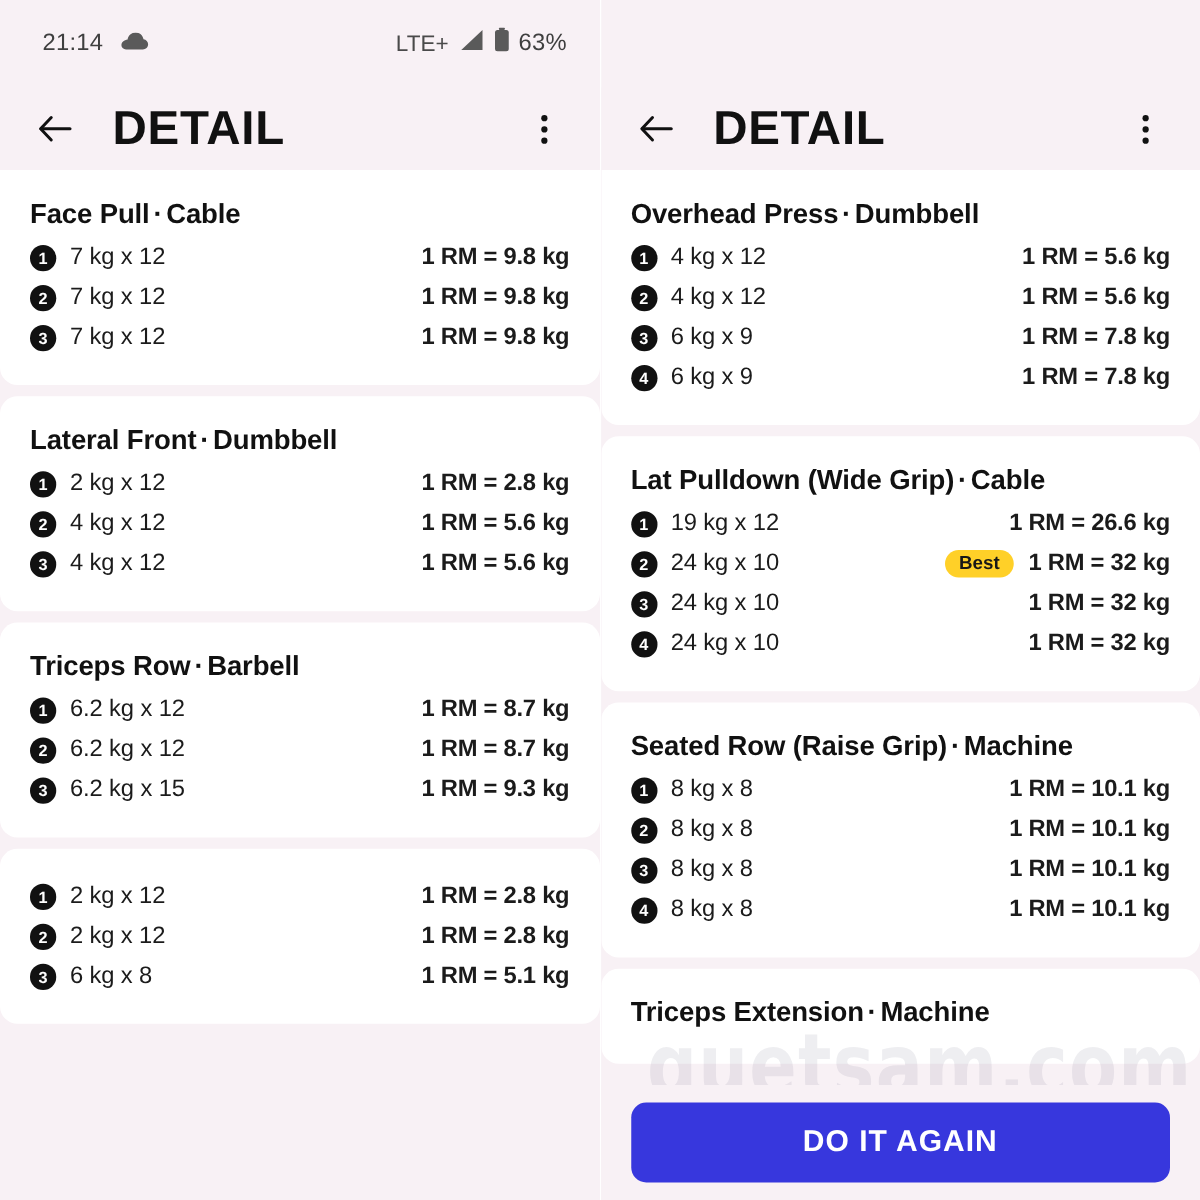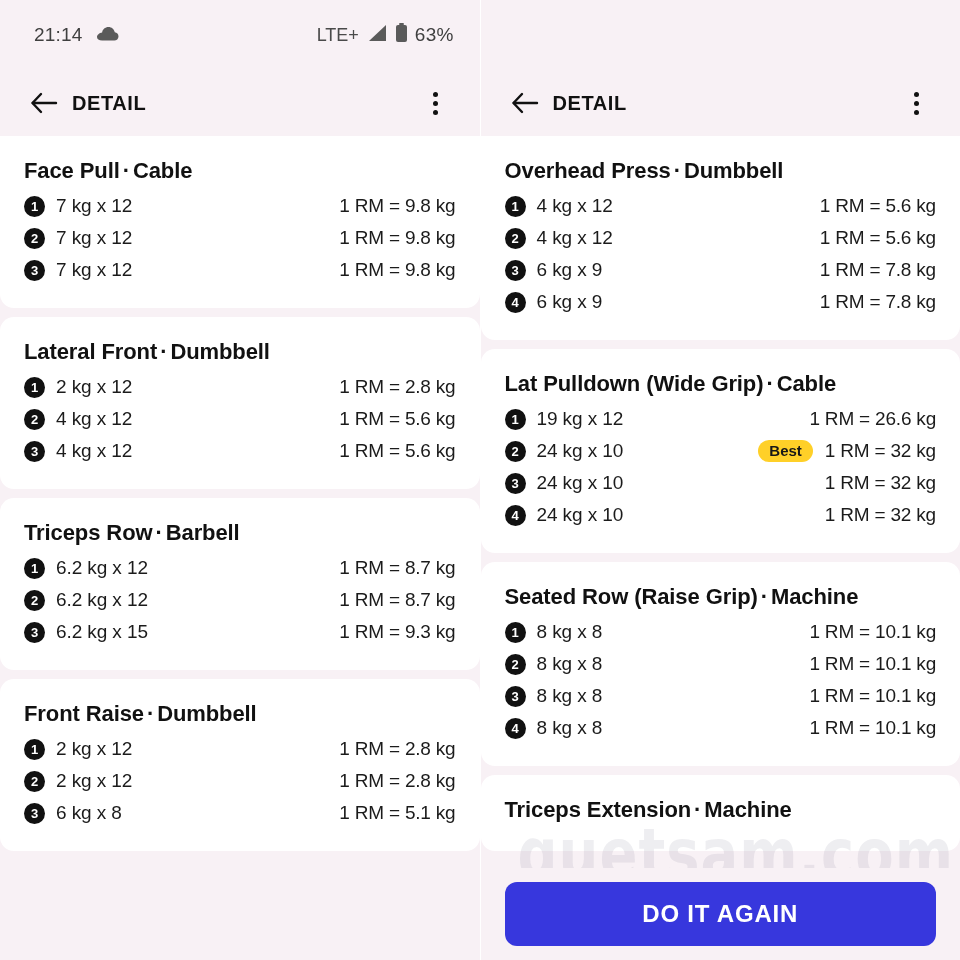--- a/index.html
+++ b/index.html
@@ -52,25 +52,25 @@
   
   .appbar {
     height: 66px;
     display: flex;
     align-items: center;
     padding: 0 24px 0 24px;
     box-sizing: border-box;
     background: #f8f1f5;
   }
   .appbar-title {
-    font-size: 20px;
+    font-size: 38px;
     font-weight: 800;
     letter-spacing: .6px;
     color: #111111;
-    margin-left: 8px;
+    margin-left: 26px;
     flex: 1;
   }
   .icon-btn {
     width: 40px; height: 40px;
     display: flex; align-items: center; justify-content: center;
     flex: 0 0 auto;
   }
   .dots { display: flex; flex-direction: column; gap: 4px; align-items: center; }
   .dots i { width: 5px; height: 5px; background: #111; border-radius: 50%; display:block; }
 
@@ -124,21 +124,21 @@
   .best-badge {
     background: #ffd028;
     color: #171717;
     font-size: 15px;
     font-weight: 700;
     border-radius: 11px;
     padding: 3px 11px 4px 11px;
     margin-right: 12px;
     line-height: 1;
   }
-  .set-rm { flex: 0 0 auto; letter-spacing: -.2px; text-align: right; }
+  .set-rm { flex: 0 0 auto; letter-spacing: -.2px; text-align: right; font-weight: bold; }
 
   
   .bottom-bar {
     position: absolute;
     left: 0; right: 0; bottom: 0;
     background: #f8f1f5;
     padding: 14px 24px 14px 24px;
     box-sizing: border-box;
   }
   .cta {
@@ -279,21 +279,20 @@
             <span class="set-rm">1 RM = 8.7 kg</span>
           </div>
           <div class="set-row">
             <span class="badge-num">3</span>
             <span class="set-load">6.2 kg x 15</span>
             <span class="set-spacer"></span>
             <span class="set-rm">1 RM = 9.3 kg</span>
           </div>
         </div>
         <div class="card">
-          <div class="ex-title"><span>Front Raise</span><span class="sep">·</span><span>Dumbbell</span></div>
           <div class="set-row">
             <span class="badge-num">1</span>
             <span class="set-load">2 kg x 12</span>
             <span class="set-spacer"></span>
             <span class="set-rm">1 RM = 2.8 kg</span>
           </div>
           <div class="set-row">
             <span class="badge-num">2</span>
             <span class="set-load">2 kg x 12</span>
             <span class="set-spacer"></span>

